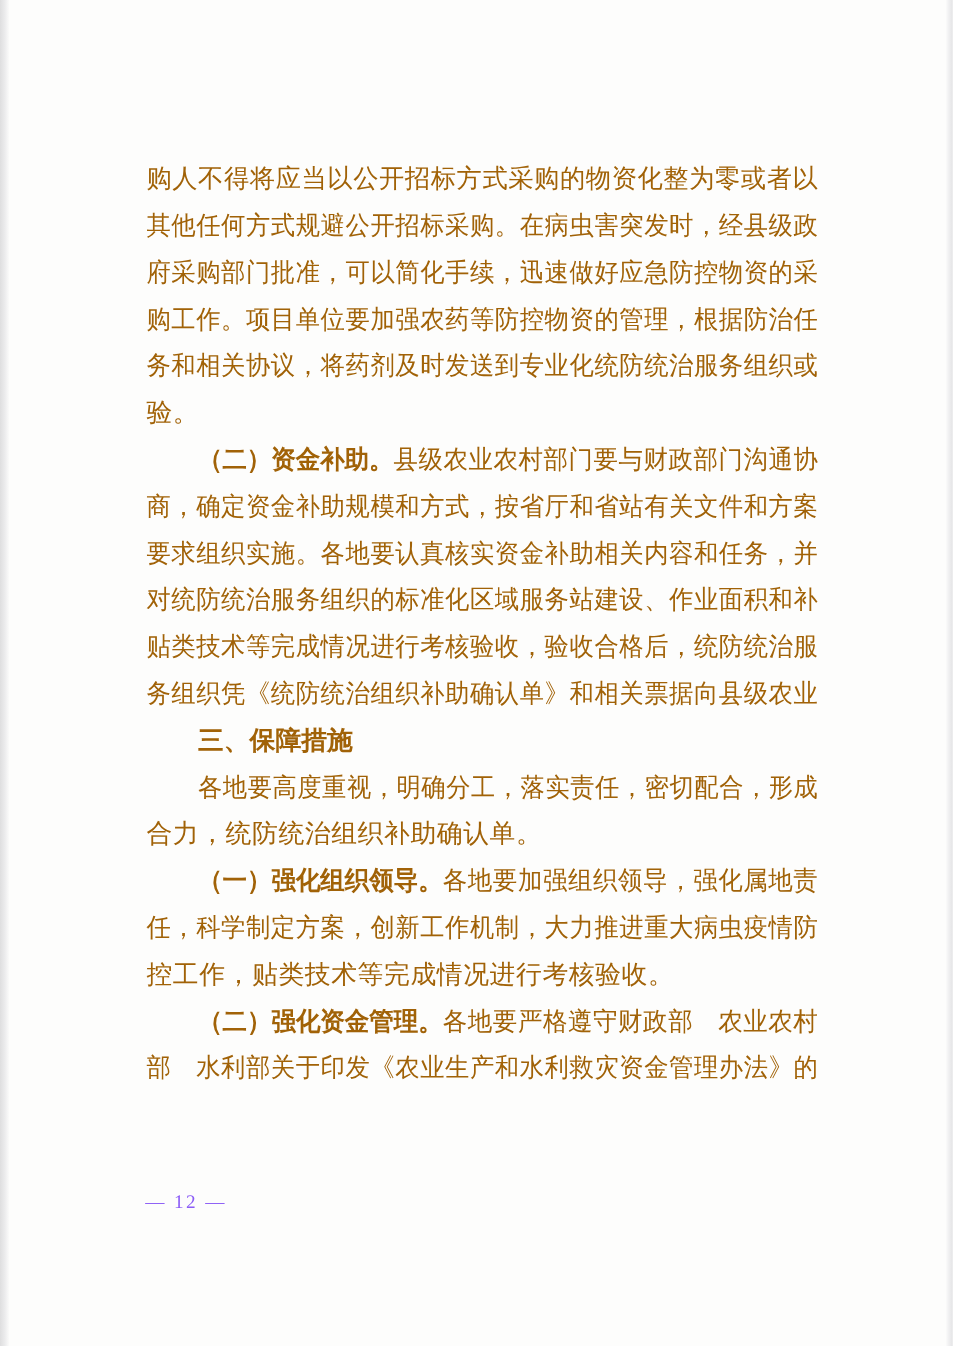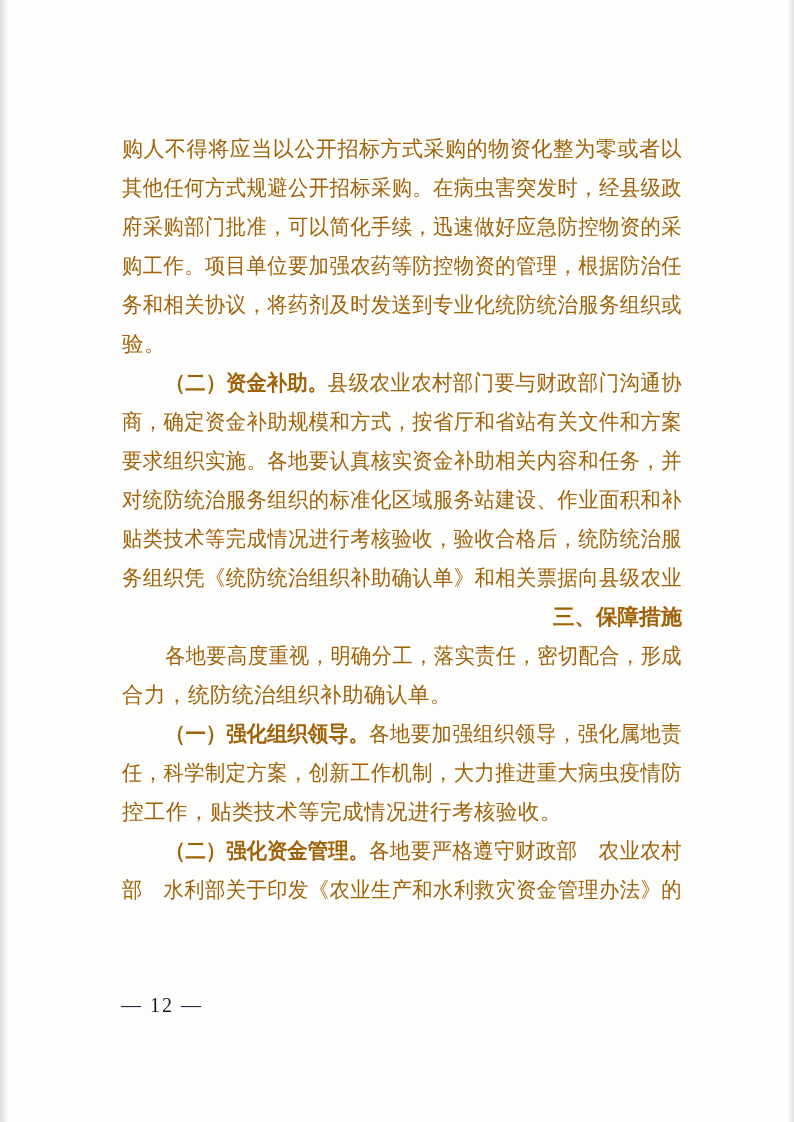--- a/index.html
+++ b/index.html
@@ -40,22 +40,22 @@
     transform-origin:0 50%;
   }
   .seg.bold{
     font-weight:700;
     font-family:"Liberation Sans","DejaVu Sans",sans-serif;
     letter-spacing:0;
   }
   .footer{
     position:absolute;
     left:121px;top:994px;
-    font-size:20px;
-    color:#0f172a;
+    font-size:16px;
+    color:#8b5cf6;
     letter-spacing:2px;
   }
 </style>
 </head>
 <body>
 
 <div class="page">
   <div class="scan-edge-left"></div>
   <div class="scan-edge-right"></div>
 
@@ -65,21 +65,21 @@
       <div class="line"><span class="line-inner" style="transform: scaleX(0.942761);"><span class="seg">府采购部门批准，可以简化手续，迅速做好应急防控物资的采</span></span></div>
       <div class="line"><span class="line-inner" style="transform: scaleX(0.942761);"><span class="seg">购工作。项目单位要加强农药等防控物资的管理，根据防治任</span></span></div>
       <div class="line"><span class="line-inner" style="transform: scaleX(0.942761);"><span class="seg">务和相关协议，将药剂及时发送到专业化统防统治服务组织或</span></span></div>
       <div class="line"><span class="line-inner"><span class="seg">验。</span></span></div>
       <div class="line" style="padding-left: 43px;"><span class="line-inner" style="transform: scaleX(0.946886);"><span class="seg bold">（二）资金补助。</span><span class="seg">县级农业农村部门要与财政部门沟通协</span></span></div>
       <div class="line"><span class="line-inner" style="transform: scaleX(0.942761);"><span class="seg">商，确定资金补助规模和方式，按省厅和省站有关文件和方案</span></span></div>
       <div class="line"><span class="line-inner" style="transform: scaleX(0.942761);"><span class="seg">要求组织实施。各地要认真核实资金补助相关内容和任务，并</span></span></div>
       <div class="line"><span class="line-inner" style="transform: scaleX(0.942761);"><span class="seg">对统防统治服务组织的标准化区域服务站建设、作业面积和补</span></span></div>
       <div class="line"><span class="line-inner" style="transform: scaleX(0.942761);"><span class="seg">贴类技术等完成情况进行考核验收，验收合格后，统防统治服</span></span></div>
       <div class="line"><span class="line-inner" style="transform: scaleX(0.942761);"><span class="seg">务组织凭《统防统治组织补助确认单》和相关票据向县级农业</span></span></div>
-      <div class="line" style="padding-left: 43px; text-align: right;"><span class="line-inner"><span class="seg bold">三、保障措施</span></span></div>
+      <div class="line" style="padding-left: 43px;"><span class="line-inner"><span class="seg bold">三、保障措施</span></span></div>
       <div class="line" style="padding-left: 43px; font-family: Liberation Serif, serif;"><span class="line-inner" style="transform: scaleX(0.94);"><span class="seg">各地要高度重视，明确分工，落实责任，密切配合，形成</span></span></div>
       <div class="line"><span class="line-inner"><span class="seg">合力，统防统治组织补助确认单。</span></span></div>
       <div class="line" style="padding-left: 43px;"><span class="line-inner" style="transform: scaleX(0.948624);"><span class="seg bold">（一）强化组织领导。</span><span class="seg">各地要加强组织领导，强化属地责</span></span></div>
       <div class="line"><span class="line-inner" style="transform: scaleX(0.942761);"><span class="seg">任，科学制定方案，创新工作机制，大力推进重大病虫疫情防</span></span></div>
       <div class="line"><span class="line-inner"><span class="seg">控工作，贴类技术等完成情况进行考核验收。</span></span></div>
       <div class="line" style="padding-left: 43px;"><span class="line-inner" style="transform: scaleX(0.948624);"><span class="seg bold">（二）强化资金管理。</span><span class="seg">各地要严格遵守财政部　农业农村</span></span></div>
       <div class="line"><span class="line-inner" style="transform: scaleX(0.942761);"><span class="seg">部　水利部关于印发《农业生产和水利救灾资金管理办法》的</span></span></div>
     </div>
 
   <div class="footer">— 12 —</div>

